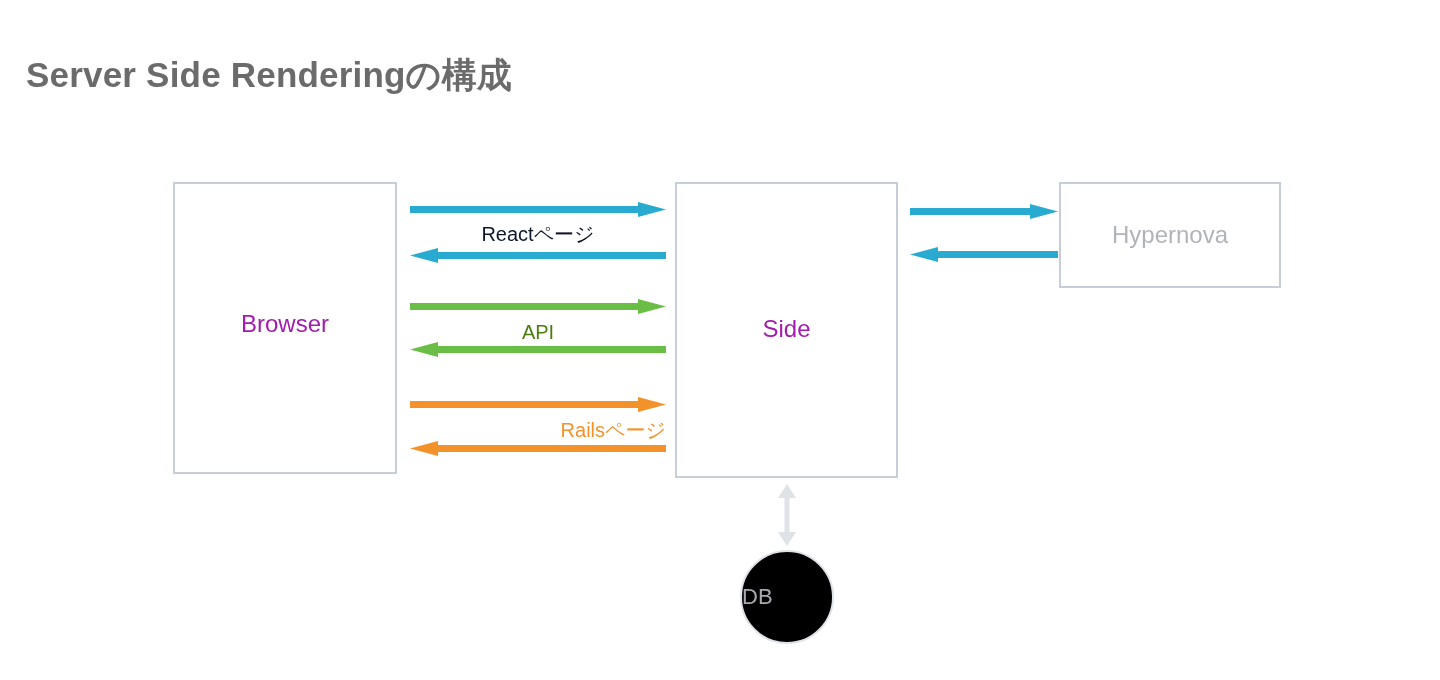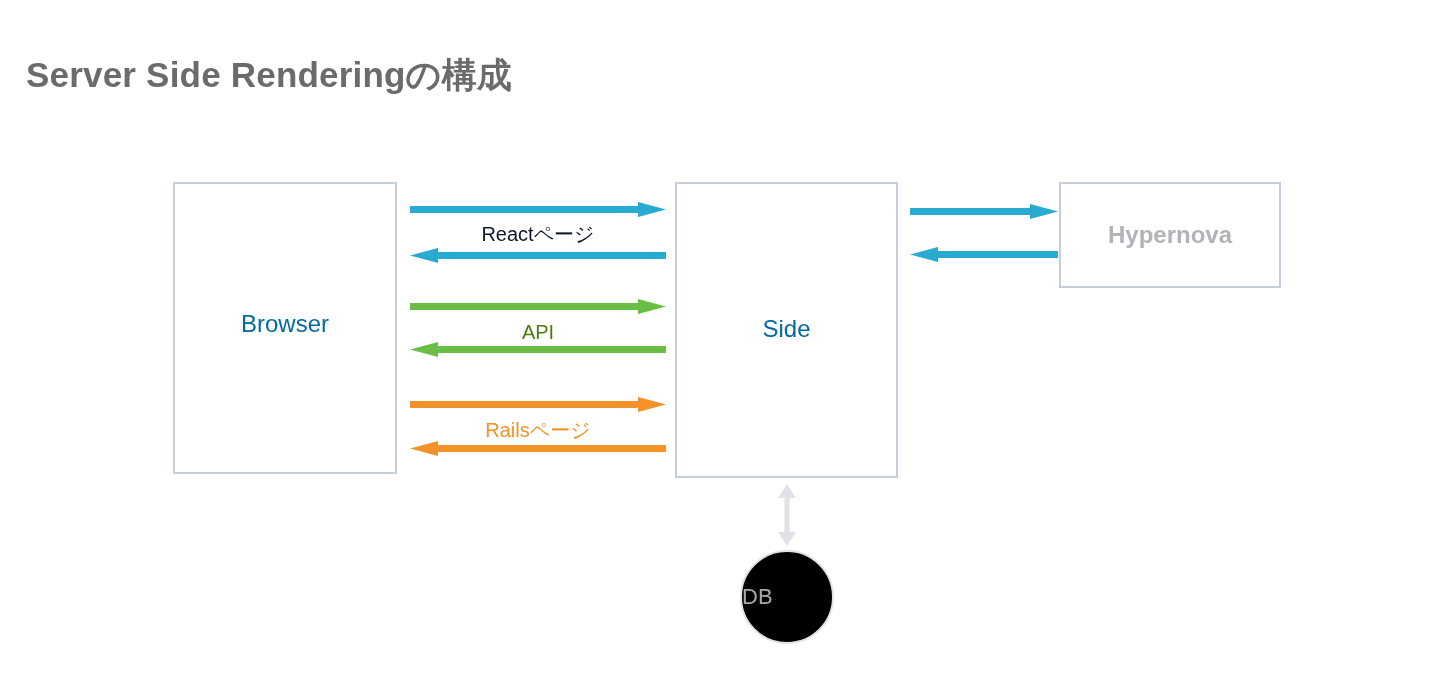--- a/index.html
+++ b/index.html
@@ -39,21 +39,21 @@
     position: absolute;
     box-sizing: border-box;
     border: 2px solid #c7ced9;
     background: #ffffff;
     display: flex;
     align-items: center;
     justify-content: center;
   }
   .node-label {
     font-size: 24px;
-    color: #0369a1;
+    color: #a21caf;
     line-height: 1;
     white-space: nowrap;
   }
   .node-label.muted {
     color: #b0b3b8;
   }
 
   #browser-box {
     left: 173px;
     top: 182px;
@@ -72,21 +72,20 @@
   }
   #rails-box .node-label {
     transform: translateY(-1px);
   }
 
   #hypernova-box {
     left: 1059px;
     top: 182px;
     width: 222px;
     height: 106px;
-    font-weight: bold;
   }
 
   
   #db-circle {
     position: absolute;
     left: 740px;
     top: 550px;
     width: 94px;
     height: 94px;
     box-sizing: border-box;
@@ -183,21 +182,21 @@
       <g>
         <rect x="0" y="5" width="234" height="7" fill="#f3922b"></rect>
         <polygon points="228,1 256,8.5 228,16" fill="#f3922b"></polygon>
       </g>
       <g>
         <rect x="22" y="49" width="234" height="7" fill="#f3922b"></rect>
         <polygon points="28,45 0,52.5 28,60" fill="#f3922b"></polygon>
       </g>
     </svg>
   </div>
-  <div class="flow-label" style="left:410px; top:420px; width:256px; color:#f3922b;">Railsページ</div>
+  <div class="flow-label" style="left:410px; top:420px; width:256px; color:#f3922b;text-align:right;">Railsページ</div>
 
   <div class="flow" style="left:910px; top:203px; width:148px; height:62px;">
     <svg width="148" height="62" viewBox="0 0 148 62" aria-hidden="true">
       <g>
         <rect x="0" y="5" width="126" height="7" fill="#29abd1"></rect>
         <polygon points="120,1 148,8.5 120,16" fill="#29abd1"></polygon>
       </g>
       <g>
         <rect x="22" y="48" width="126" height="7" fill="#29abd1"></rect>
         <polygon points="28,44 0,51.5 28,59" fill="#29abd1"></polygon>

